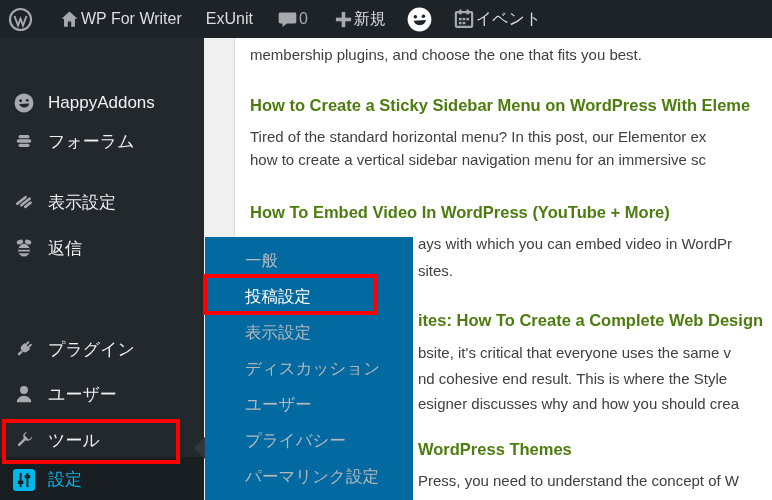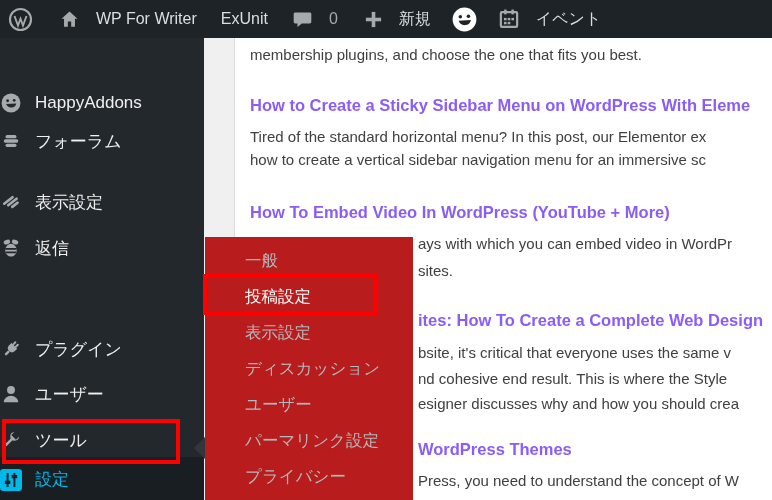--- a/index.html
+++ b/index.html
@@ -7,51 +7,51 @@
     width:772px;height:500px;position:relative;overflow:hidden;
     background:#ffffff;
     font-family:"Liberation Sans","DejaVu Sans",sans-serif;
   }
   
   .adminbar{
     position:absolute;left:0;top:0;width:772px;height:38px;
     background:#1d2327;display:flex;align-items:center;z-index:40;
     color:#dcdee0;font-size:16px;
   }
-  .ab-item{display:flex;align-items:center;gap:16px;white-space:nowrap;cursor:pointer;}
+  .ab-item{display:flex;align-items:center;gap:1px;white-space:nowrap;cursor:pointer;}
   .ab-icon svg{display:block;}
   .ab-num{color:#a7aaad;}
   
   .sidebar{
     position:absolute;left:0;top:38px;width:204px;height:462px;
     background:#23282d;z-index:10;
   }
   .menu-item{
     position:absolute;left:0;width:204px;height:30px;
-    display:flex;align-items:center;gap:13px;box-sizing:border-box;
+    display:flex;align-items:center;gap:13px;padding-left:13px;box-sizing:border-box;
     color:#f0f0f1;font-size:17px;cursor:pointer;white-space:nowrap;
   }
   .menu-item .micon{color:#a7aaad;display:flex;}
   .menu-item.current{
     top:419px;height:45px;background:#191e23;color:#00b9eb;
   }
   .menu-item.current .micon{color:#00b9eb;}
   
   .scroll-strip{
     position:absolute;left:204px;top:38px;width:30px;height:462px;
     background:#f0f0f1;border-right:1px solid #dcdcde;z-index:1;
   }
   
   .cline{position:absolute;white-space:nowrap;z-index:2;}
   .cline.body{color:#404040;font-size:15px;}
-  .cline.link{color:#8b5cf6;font-size:16.5px;font-weight:bold;cursor:pointer;}
+  .cline.link{color:#4d7c0f;font-size:16.5px;font-weight:bold;cursor:pointer;}
   
   .flyout{
     position:absolute;left:205px;top:237px;width:208px;height:263px;
-    background:#b91c1c;z-index:20;padding-top:5px;box-sizing:border-box;
+    background:#0369a1;z-index:20;padding-top:5px;box-sizing:border-box;
   }
   .fly-arrow{
     position:absolute;left:194px;top:437px;width:0;height:0;z-index:21;
     border:11px solid transparent;border-right:11px solid #32373c;border-left:none;
   }
   .fly-item{
     height:36px;line-height:36px;padding-left:40px;
     color:#b4b9be;font-size:16.5px;cursor:pointer;white-space:nowrap;
   }
   .fly-item.fly-current{color:#ffffff;}
@@ -174,22 +174,22 @@
 
 </div>
 
 <div class="fly-arrow"></div>
 <div class="flyout">
   <div class="fly-item">一般</div>
   <div class="fly-item fly-current">投稿設定</div>
   <div class="fly-item">表示設定</div>
   <div class="fly-item">ディスカッション</div>
   <div class="fly-item">ユーザー</div>
+  <div class="fly-item">プライバシー</div>
   <div class="fly-item">パーマリンク設定</div>
-  <div class="fly-item">プライバシー</div>
 </div>
 
 <div class="redbox box-settings"></div>
 <div class="redbox box-writing"></div>
 
 <div class="adminbar">
   <span class="ab-item" style="margin-left:8px">
     <span class="ab-icon">
       <svg width="25" height="25" viewBox="0 0 20 20">
           <circle cx="10" cy="10" r="8.4" fill="none" stroke="#a7aaad" stroke-width="1.7"></circle>

